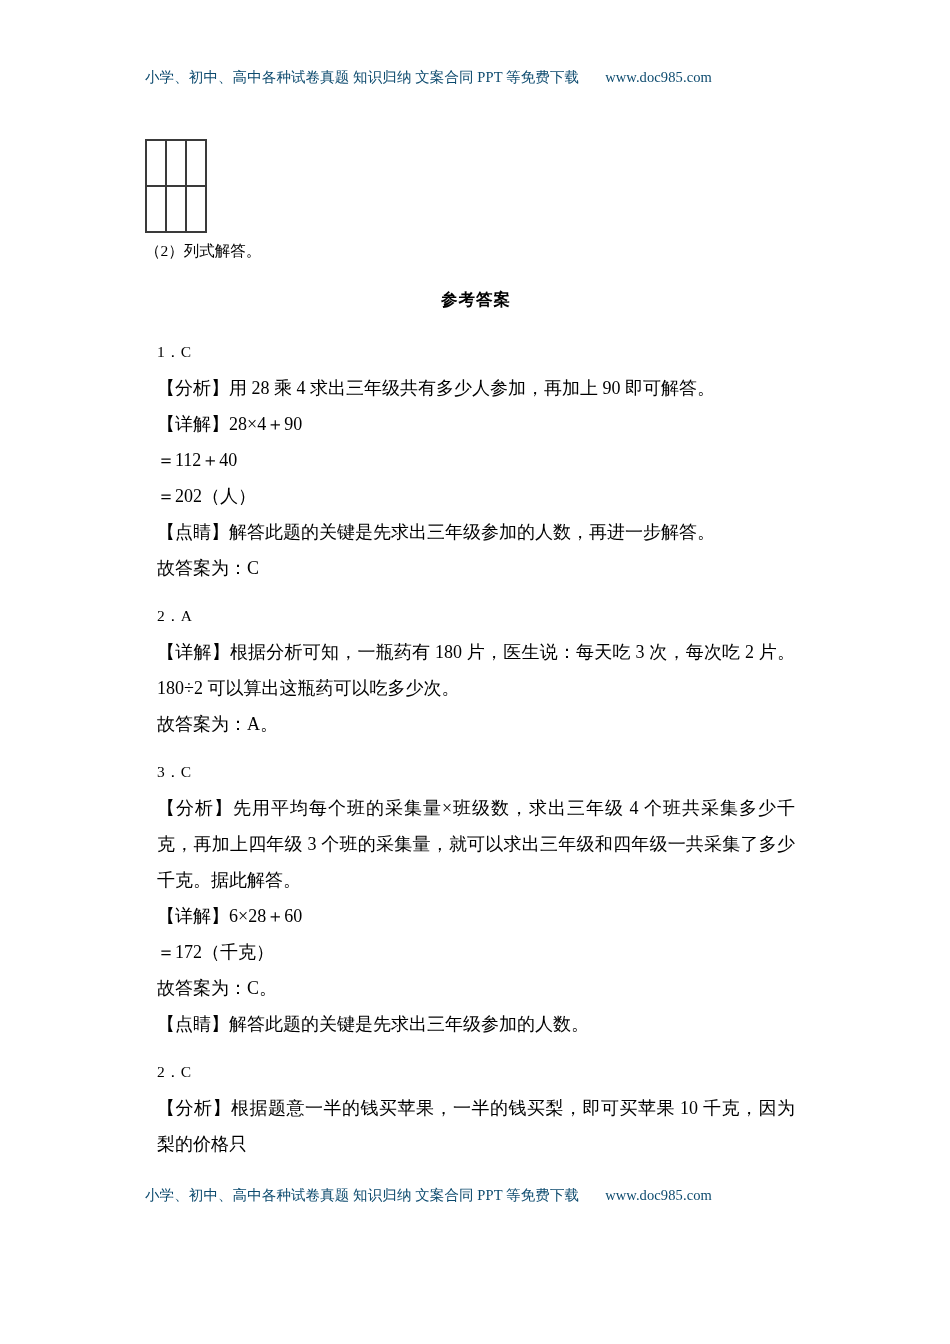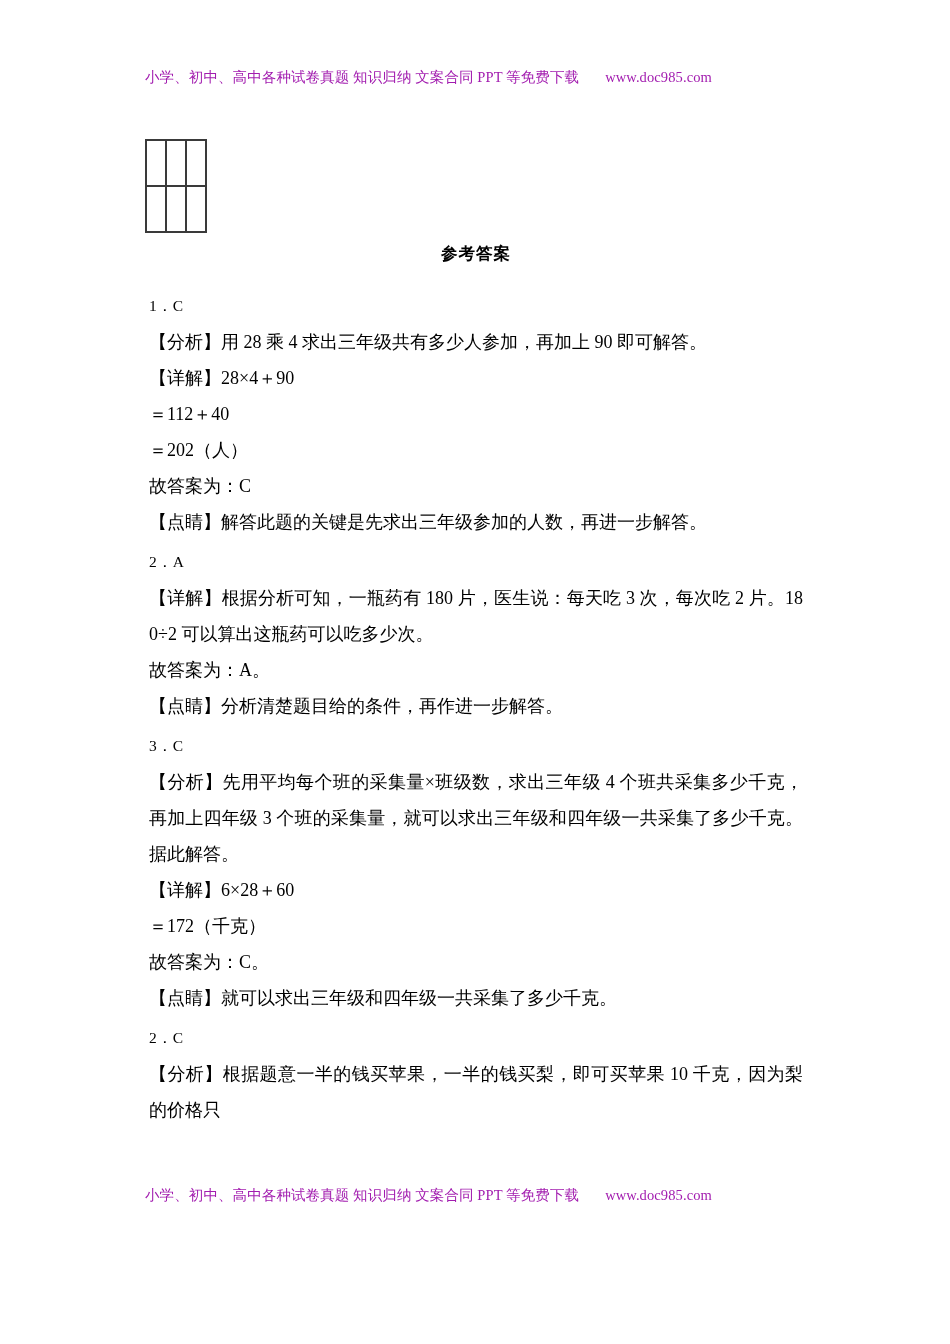--- a/index.html
+++ b/index.html
@@ -22,21 +22,21 @@
     width: 950px;
     height: 1344px;
   }
 
   
   .running-head {
     position: absolute;
     left: 145px;
     width: 660px;
     font-size: 14.5px;
-    color: #a21caf;
+    color: #0c4a6e;
     letter-spacing: 0.1px;
     white-space: nowrap;
   }
   .running-head.top { top: 68px; }
   .running-head.bottom { top: 1186px; }
 
   .rh-cn {
     font-family: "Liberation Serif", "DejaVu Serif", serif;
   }
   .rh-gap {
@@ -101,21 +101,21 @@
   .section-title {
     font-size: 16.5px;
     font-weight: bold;
     text-align: center;
     line-height: 36px;
     margin-bottom: 16px;
     letter-spacing: 1px;
   }
 
   .answer-block {
-    margin: 4px;
+    margin: 12px;
     padding: 0;
   }
 
   .ans-num {
     font-size: 15.5px;
     line-height: 36px;
     letter-spacing: 0.3px;
   }
 </style>
 </head>
@@ -135,47 +135,47 @@
     </div>
     <div class="grid-row">
       <div class="grid-cell"></div>
       <div class="grid-cell"></div>
       <div class="grid-cell"></div>
     </div>
   </div>
 
   <div class="content">
 
+    <div class="sub-item">（2）列式解答。</div>
 
     <div class="section-title">参考答案</div>
 
     <div class="answer-block">
       <div class="ans-num">1．C</div>
       <div class="line">【分析】用 28 乘 4 求出三年级共有多少人参加，再加上 90 即可解答。</div>
       <div class="line">【详解】28×4＋90</div>
       <div class="line">＝112＋40</div>
       <div class="line">＝202（人）</div>
+      <div class="line">【点睛】解答此题的关键是先求出三年级参加的人数，再进一步解答。</div>
       <div class="line">故答案为：C</div>
-      <div class="line">【点睛】解答此题的关键是先求出三年级参加的人数，再进一步解答。</div>
     </div>
 
     <div class="answer-block">
       <div class="ans-num">2．A</div>
       <div class="line">【详解】根据分析可知，一瓶药有 180 片，医生说：每天吃 3 次，每次吃 2 片。180÷2 可以算出这瓶药可以吃多少次。</div>
       <div class="line">故答案为：A。</div>
-      <div class="line">【点睛】分析清楚题目给的条件，再作进一步解答。</div>
     </div>
 
     <div class="answer-block">
       <div class="ans-num">3．C</div>
       <div class="line">【分析】先用平均每个班的采集量×班级数，求出三年级 4 个班共采集多少千克，再加上四年级 3 个班的采集量，就可以求出三年级和四年级一共采集了多少千克。据此解答。</div>
       <div class="line">【详解】6×28＋60</div>
       <div class="line">＝172（千克）</div>
       <div class="line">故答案为：C。</div>
-      <div class="line">【点睛】就可以求出三年级和四年级一共采集了多少千克。</div>
+      <div class="line">【点睛】解答此题的关键是先求出三年级参加的人数。</div>
     </div>
 
     <div class="answer-block">
       <div class="ans-num">2．C</div>
       <div class="line">【分析】根据题意一半的钱买苹果，一半的钱买梨，即可买苹果 10 千克，因为梨的价格只</div>
     </div>
 
   </div>
 
   <div class="running-head bottom">

